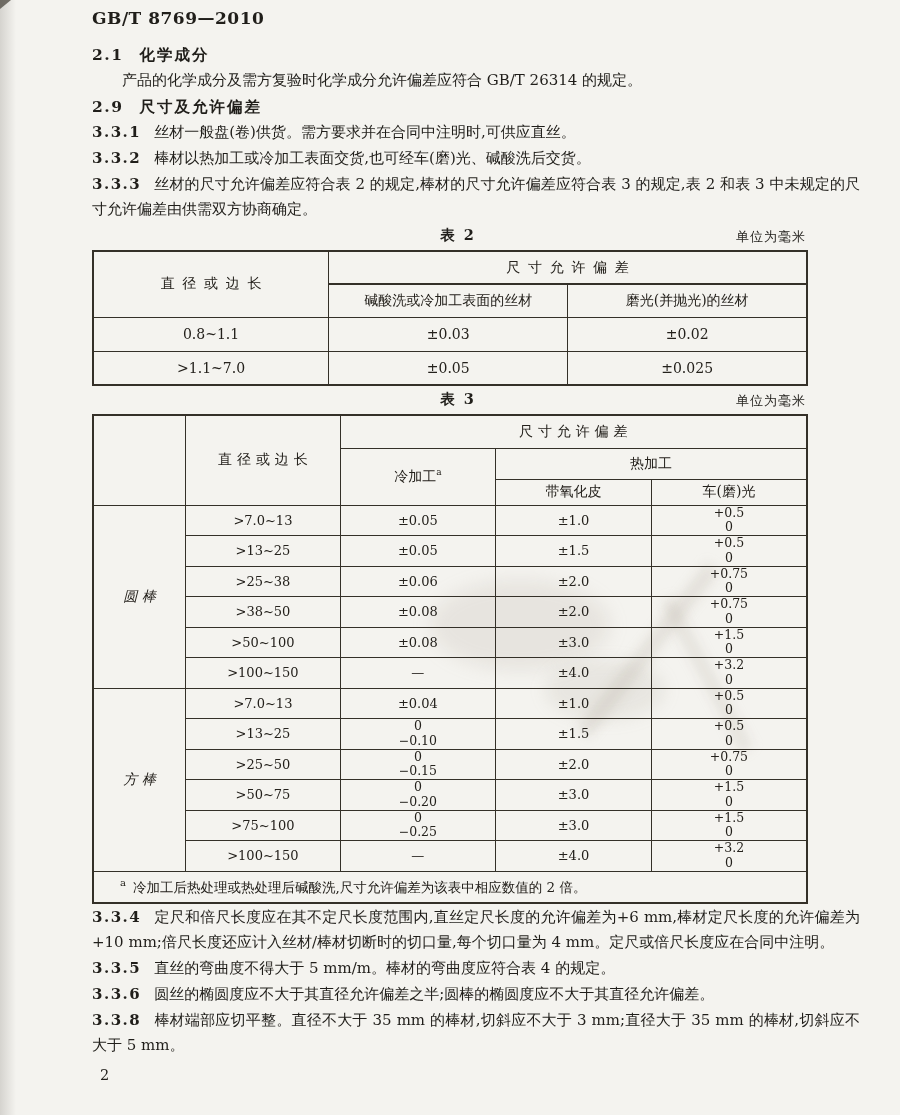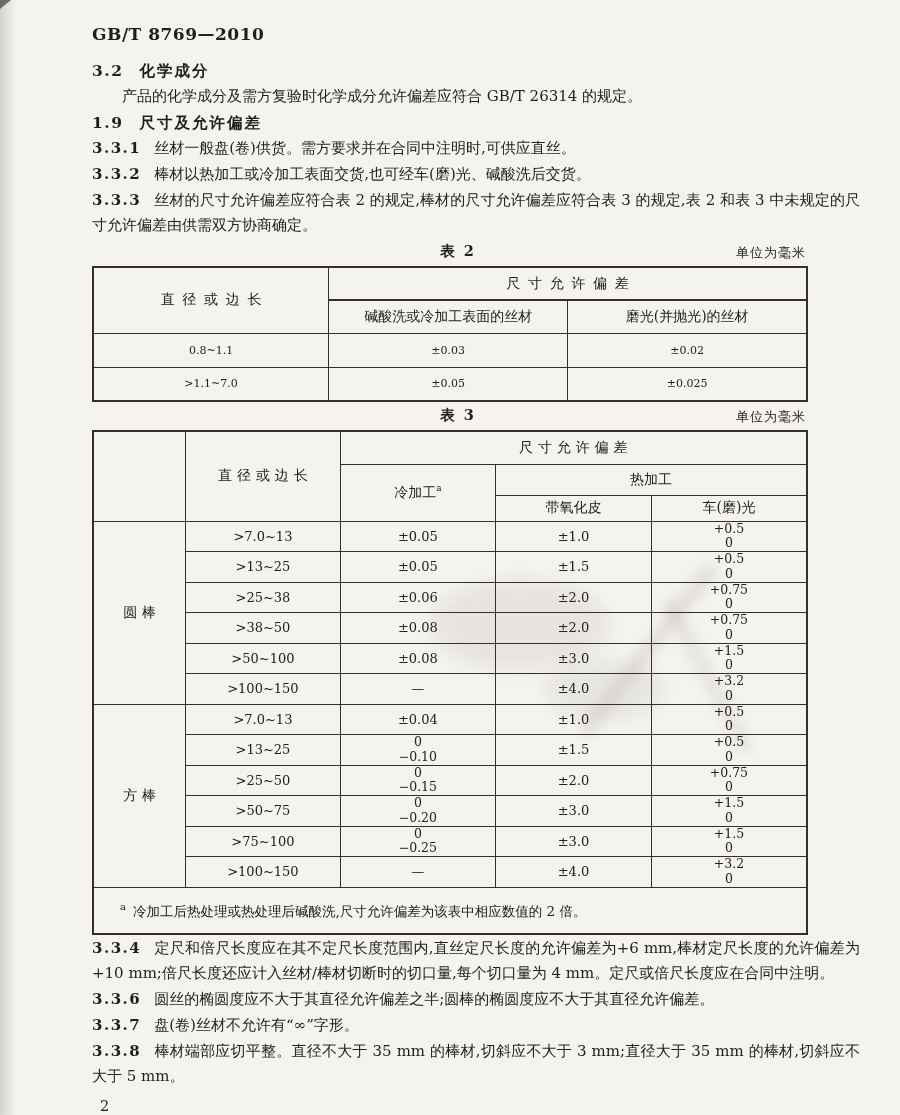--- a/index.html
+++ b/index.html
@@ -4,21 +4,21 @@
 <style>
   * { box-sizing: border-box; margin: 0; padding: 0; }
   html, body { background: #f4f3ef; }
   .page {
     position: relative;
     width: 900px; height: 1115px;
     background: #f4f3ef;
     overflow: hidden;
     font-family: "DejaVu Serif", "Liberation Serif", serif;
     color: #201e1a;
-    padding: 24px 40px 0 92px;
+    padding: 8px 40px 0 92px;
   }
   .edge-shadow {
     position: absolute; left: 0; top: 0; bottom: 0; width: 16px;
     background: linear-gradient(to right, rgba(90,85,78,0.20), rgba(90,85,78,0));
     pointer-events: none; z-index: 3;
   }
   .corner-speck {
     position: absolute; left: 0; top: 0; width: 11px; height: 9px;
     background: #4a453e; clip-path: polygon(0 0, 100% 0, 0 100%);
     opacity: .75; z-index: 3;
@@ -51,70 +51,70 @@
                           font-weight: bold; font-size: 14.5px; letter-spacing: 2px; }
   .caption-row .unit { position: absolute; right: 2px; top: 2px; font-size: 13px; letter-spacing: 1px; margin-left: 32px; }
 
   table { width: 716px; border-collapse: collapse; table-layout: fixed; background: transparent; }
   table, th, td { border: 1.6px solid #343028; }
   table { border-width: 2.2px; }
   th, td { text-align: center; vertical-align: middle; font-weight: normal; color: #24211c; }
 
   
   .t2 th { font-size: 14px; }
-  .t2 td { font-size: 11px; }
+  .t2 td { font-size: 14px; }
   .t2 .hrow1 th { height: 33px; }
   .t2 .hrow2 th { height: 33px; }
   .t2 .drow td { height: 34px; }
   .t2 .c1 { width: 33%; }
   .t2 .c2 { width: 33.3%; }
   .t2 .hdiv { border-bottom-width: 2px; }
 
   
   .sp  { letter-spacing: .55em; padding-left: .55em; }
   .sp2 { letter-spacing: .35em; padding-left: .35em; }
 
   
   .t3 th { font-size: 14px; }
   .t3 td { font-size: 13px; }
   .t3 .hr1 th { height: 33px; }
   .t3 .hr2 th { height: 31px; }
   .t3 .hr3 th { height: 26px; }
   .t3 .br td { height: 26px; }
-  .t3 .cat { width: 13%; font-size: 14px; }
+  .t3 .cat { width: 13%; font-size: 14px; font-style: italic; }
   .t3 .csize { width: 21.6%; }
   .t3 .ccold { width: 21.4%; }
   .t3 .coxide { width: 21.5%; }
   .t3 .two { white-space: pre-line; font-size: 12.5px; line-height: 1.18; }
   .t3 sup { font-size: 9px; vertical-align: super; }
-  .t3 .footnote-cell { height: 47px; text-align: left; padding-left: 26px; font-size: 13.5px; margin-top: 48px; }
+  .t3 .footnote-cell { height: 32px; text-align: left; padding-left: 26px; font-size: 13.5px; margin-top: 48px; }
   .t3 .footnote-cell sup { margin-right: 7px; font-size: 10px; }
 
   .page-number { margin-top: 9px; font-size: 14.5px; padding-left: 8px; }
 </style>
 </head>
 <body>
 
 <div class="page">
   <div class="edge-shadow"></div>
   <div class="corner-speck"></div>
   <div class="smudge s1"></div>
   <div class="smudge s2"></div>
   <div class="smudge s3"></div>
   <div class="smudge s4"></div>
 
   <div class="content">
 
     <div class="doc-number">GB/T 8769—2010</div>
 
-    <p class="heading"><span class="num">3.2</span><span class="title">化学成分</span></p>
+    <p class="heading"><span class="num">2.1</span><span class="title">化学成分</span></p>
 
     <p class="para">产品的化学成分及需方复验时化学成分允许偏差应符合 GB/T 26314 的规定。</p>
 
-    <p class="heading"><span class="num">1.9</span><span class="title">尺寸及允许偏差</span></p>
+    <p class="heading"><span class="num">2.9</span><span class="title">尺寸及允许偏差</span></p>
 
     <p class="clause"><span class="num">3.3.1</span><span>丝材一般盘(卷)供货。需方要求并在合同中注明时,可供应直丝。</span></p>
     <p class="clause"><span class="num">3.3.2</span><span>棒材以热加工或冷加工表面交货,也可经车(磨)光、碱酸洗后交货。</span></p>
     <p class="clause"><span class="num">3.3.3</span><span>丝材的尺寸允许偏差应符合表 2 的规定,棒材的尺寸允许偏差应符合表 3 的规定,表 2 和表 3 中未规定的尺寸允许偏差由供需双方协商确定。</span></p>
 
     <div class="caption-row">
       <span class="caption">表 2</span>
       <span class="unit">单位为毫米</span>
     </div>
 
@@ -254,20 +254,20 @@
 0</td>
       </tr>
 
       <tr>
         <td class="footnote-cell" colspan="5"><sup>a</sup><span>冷加工后热处理或热处理后碱酸洗,尺寸允许偏差为该表中相应数值的 2 倍。</span></td>
       </tr>
     </tbody>
       </table>
 
     <p class="clause"><span class="num">3.3.4</span><span>定尺和倍尺长度应在其不定尺长度范围内,直丝定尺长度的允许偏差为+6 mm,棒材定尺长度的允许偏差为+10 mm;倍尺长度还应计入丝材/棒材切断时的切口量,每个切口量为 4 mm。定尺或倍尺长度应在合同中注明。</span></p>
+    <p class="clause"><span class="num">3.3.5</span><span>直丝的弯曲度不得大于 5 mm/m。棒材的弯曲度应符合表 4 的规定。</span></p>
     <p class="clause"><span class="num">3.3.6</span><span>圆丝的椭圆度应不大于其直径允许偏差之半;圆棒的椭圆度应不大于其直径允许偏差。</span></p>
-    <p class="clause"><span class="num">3.3.7</span><span>盘(卷)丝材不允许有“∞”字形。</span></p>
     <p class="clause"><span class="num">3.3.8</span><span>棒材端部应切平整。直径不大于 35 mm 的棒材,切斜应不大于 3 mm;直径大于 35 mm 的棒材,切斜应不大于 5 mm。</span></p>
 
     <div class="page-number">2</div>
 
   </div>
 </div>
 
 </body></html>

